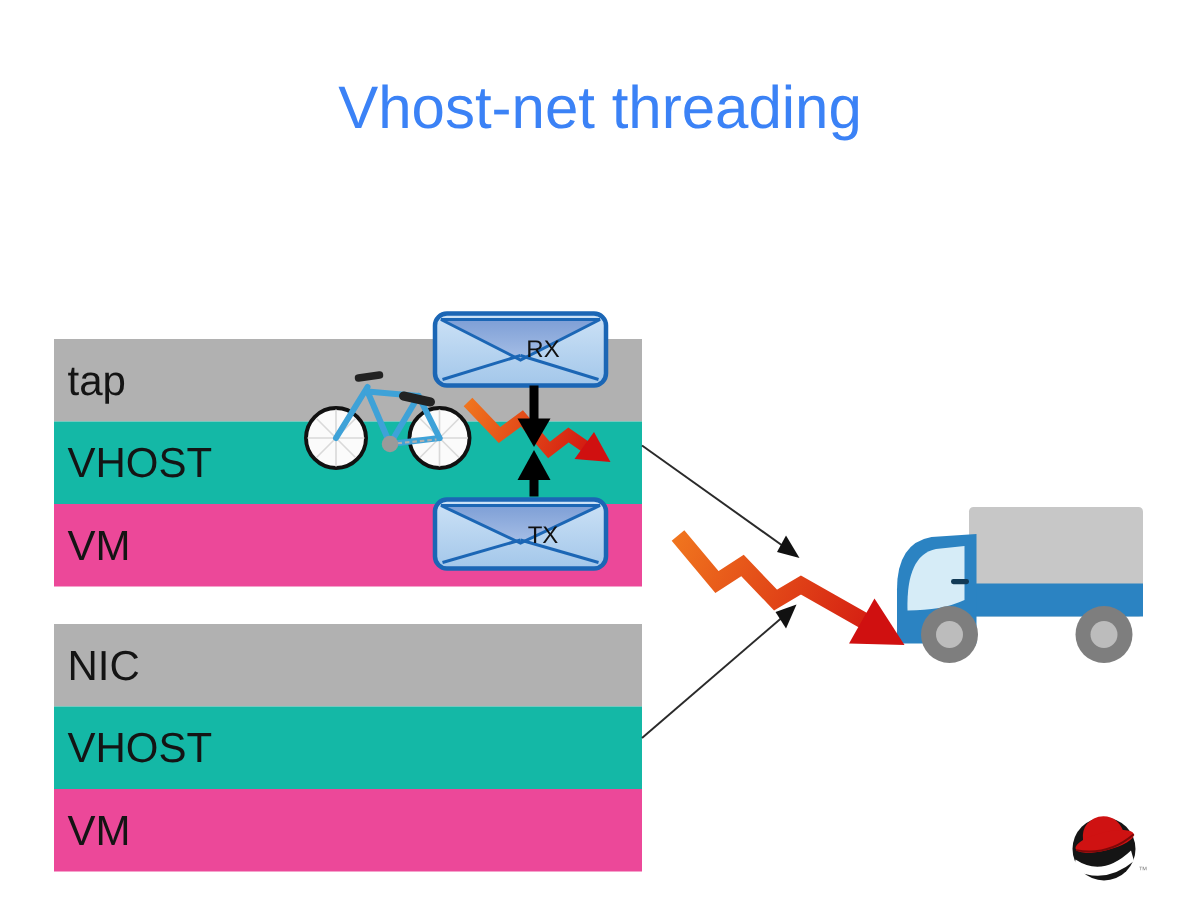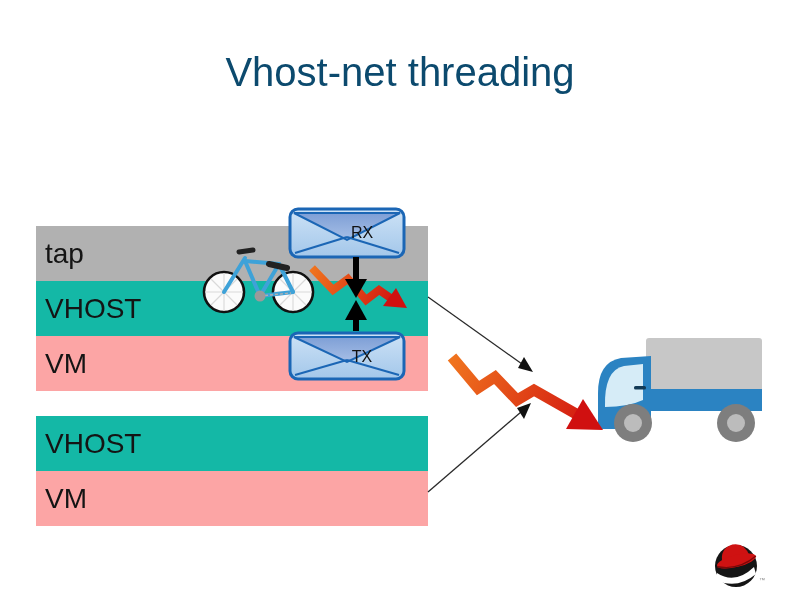--- a/index.html
+++ b/index.html
@@ -1,27 +1,27 @@
 <!DOCTYPE html>
 <html><head>
 <meta charset="utf-8">
 <style>
   html,body{margin:0;padding:0;background:#fff;}
   .slide{position:relative;width:800px;height:600px;background:#ffffff;overflow:hidden;
          font-family:"Liberation Sans", sans-serif;}
   .title{position:absolute;left:0;right:0;top:50px;text-align:center;
-         font-size:40px;color:#0c4a6e;letter-spacing:0px;}
+         font-size:40px;color:#3b82f6;letter-spacing:0px;}
   .stack{position:absolute;left:36px;width:392px;}
   .stack-top{top:226px;border-radius:24px;}
   .stack-bottom{top:416px;}
   .srow{height:55px;display:flex;align-items:center;padding-left:9px;
         box-sizing:border-box;font-size:28px;color:#141414;}
   .srow.dark{background:#b1b1b1;}
   .srow.mid{background:#14b8a6;}
-  .srow.light{background:#fca5a5;}
+  .srow.light{background:#ec4899;}
   .art{position:absolute;left:0;top:0;pointer-events:none;}
   .env-label{font-size:16px;fill:#111;}
 </style>
 </head>
 <body>
 
 <div class="slide">
 
   <div class="title">Vhost-net threading</div>
 
@@ -31,20 +31,23 @@
     </div>
     <div class="srow mid">
       <span>VHOST</span>
     </div>
     <div class="srow light">
       <span>VM</span>
     </div>
   </div>
 
   <div class="stack stack-bottom">
+    <div class="srow dark">
+      <span>NIC</span>
+    </div>
     <div class="srow mid">
       <span>VHOST</span>
     </div>
     <div class="srow light">
       <span>VM</span>
     </div>
   </div>
 
   <svg class="art" width="800" height="600" viewBox="0 0 800 600">
     <defs>

